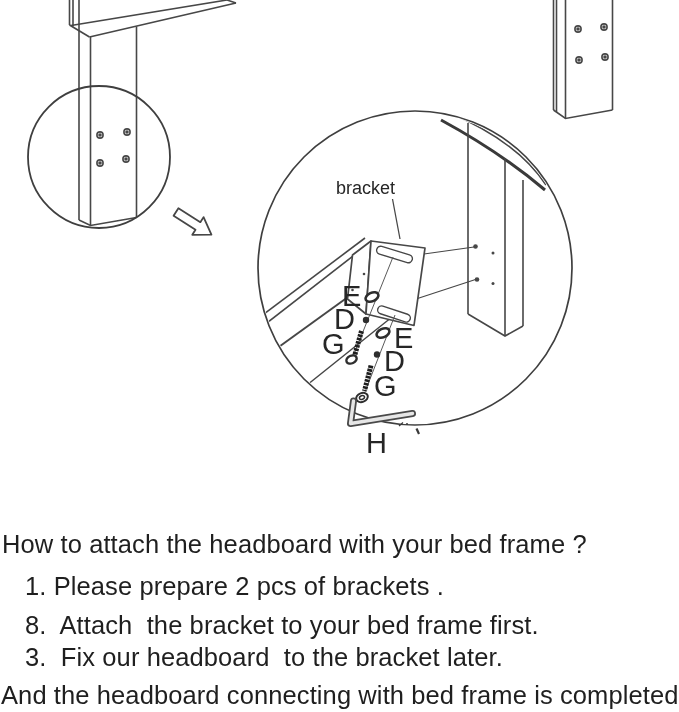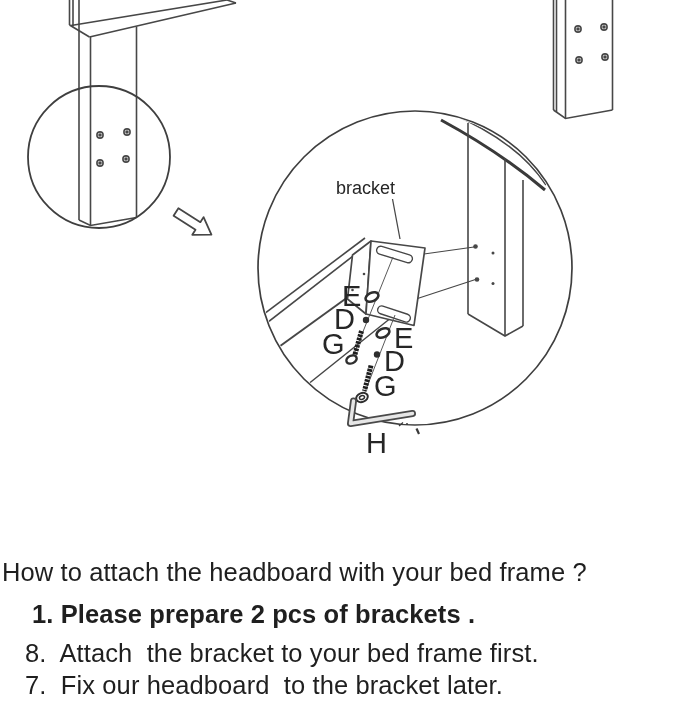--- a/index.html
+++ b/index.html
@@ -4,21 +4,21 @@
 <style>
   html,body{margin:0;padding:0;}
   body{
     width:679px;height:712px;position:relative;background:#ffffff;
     font-family:"Liberation Sans","DejaVu Sans",sans-serif;
     overflow:hidden;
   }
   #figure{position:absolute;left:0;top:0;}
   .instr{
     position:absolute;white-space:pre;color:#1f1f1f;
-    font-size:25.5px;line-height:30px;letter-spacing:0.1px;margin-top:28px;
+    font-size:25.5px;line-height:30px;letter-spacing:0.1px;
   }
   svg text{fill:#262626;}
   .part-letter{font-size:29px;}
   .bracket-word{font-size:18px;}
 </style>
 </head>
 <body>
 
 <svg id="figure" width="679" height="530" viewBox="0 0 679 530">
 
@@ -164,19 +164,19 @@
 
   <text class="part-letter" x="394" y="347.5">E</text>
   <text class="part-letter" x="384" y="371">D</text>
   <text class="part-letter" x="374" y="395.5">G</text>
 
   <text class="part-letter" x="366" y="453">H</text>
 </svg>
 
 <div class="instr" style="left:2px;top:529px;">How to attach the headboard with your bed frame ?</div>
 
-<div class="instr" style="left:32px;top:571px;font-weight:bold;">1. Please prepare 2 pcs of brackets .</div>
+<div class="instr" style="left:25px;top:571px;">1. Please prepare 2 pcs of brackets .</div>
 
 <div class="instr" style="left:25px;top:610px;">8.  Attach  the bracket to your bed frame first.</div>
 
-<div class="instr" style="left:25px;top:642px;">7.  Fix our headboard  to the bracket later.</div>
+<div class="instr" style="left:25px;top:642px;">3.  Fix our headboard  to the bracket later.</div>
 
 <div class="instr" style="left:1px;top:680px;">And the headboard connecting with bed frame is completed.</div>
 
 </body></html>

